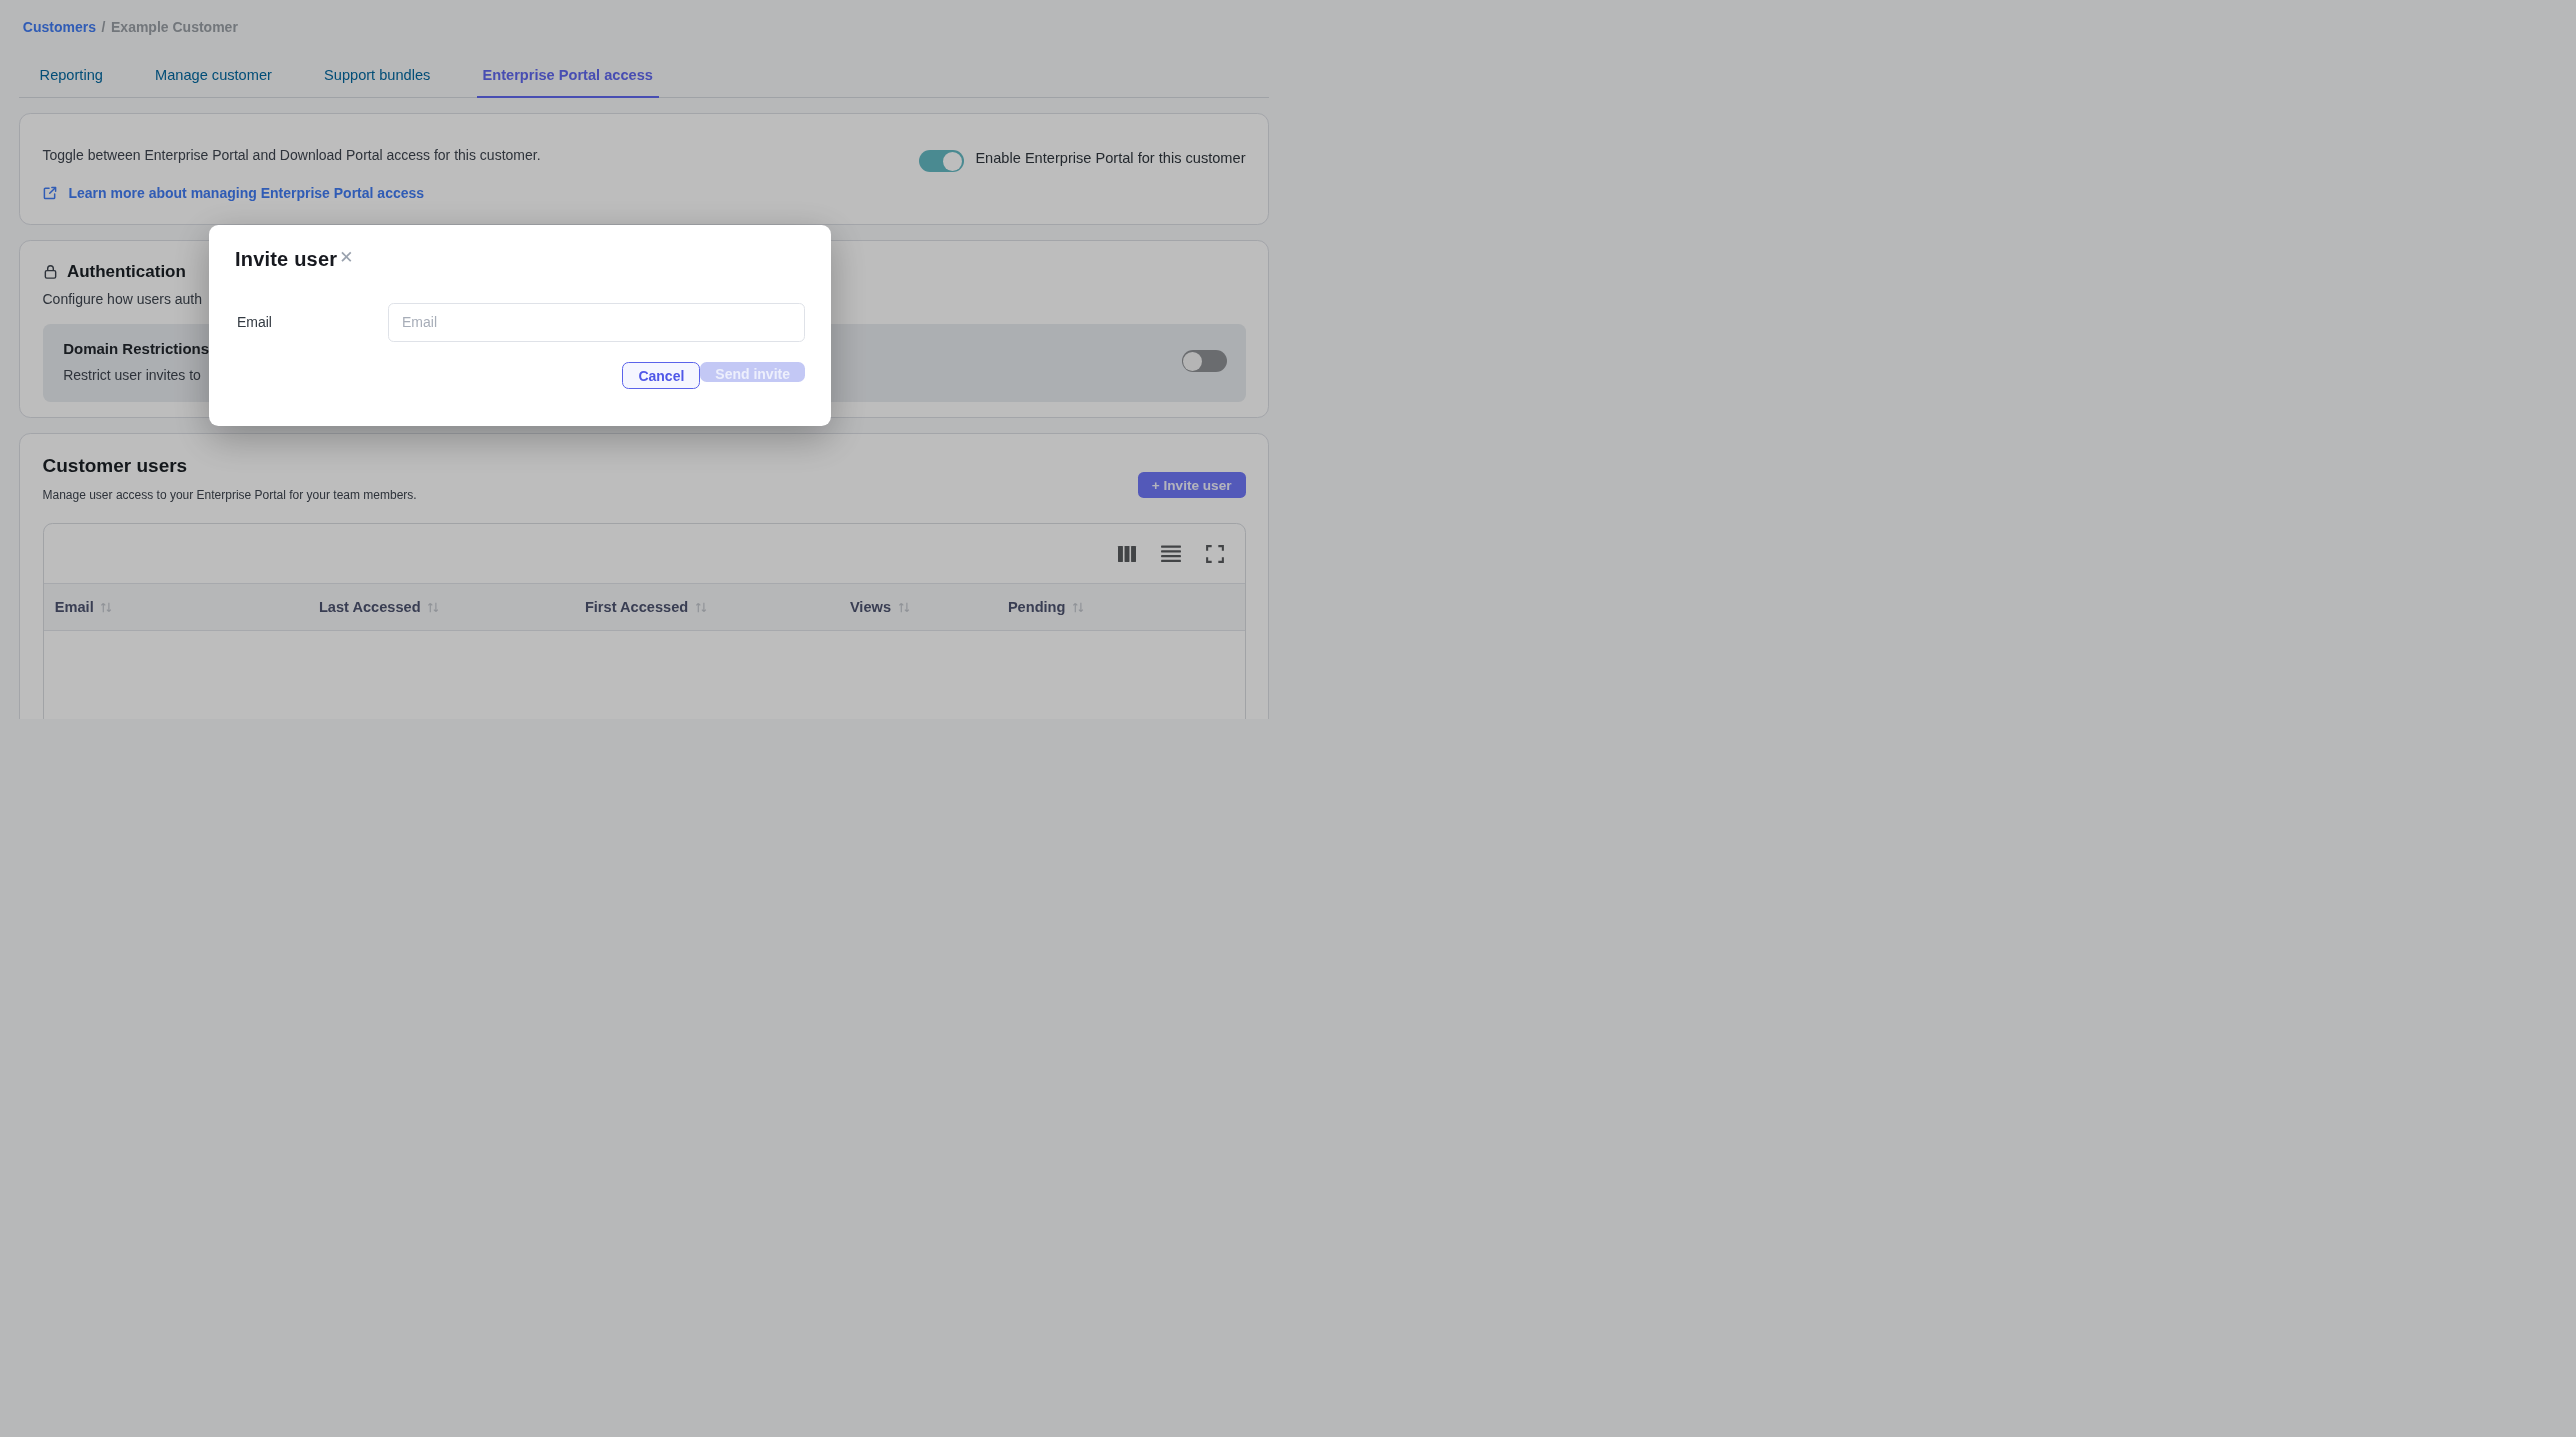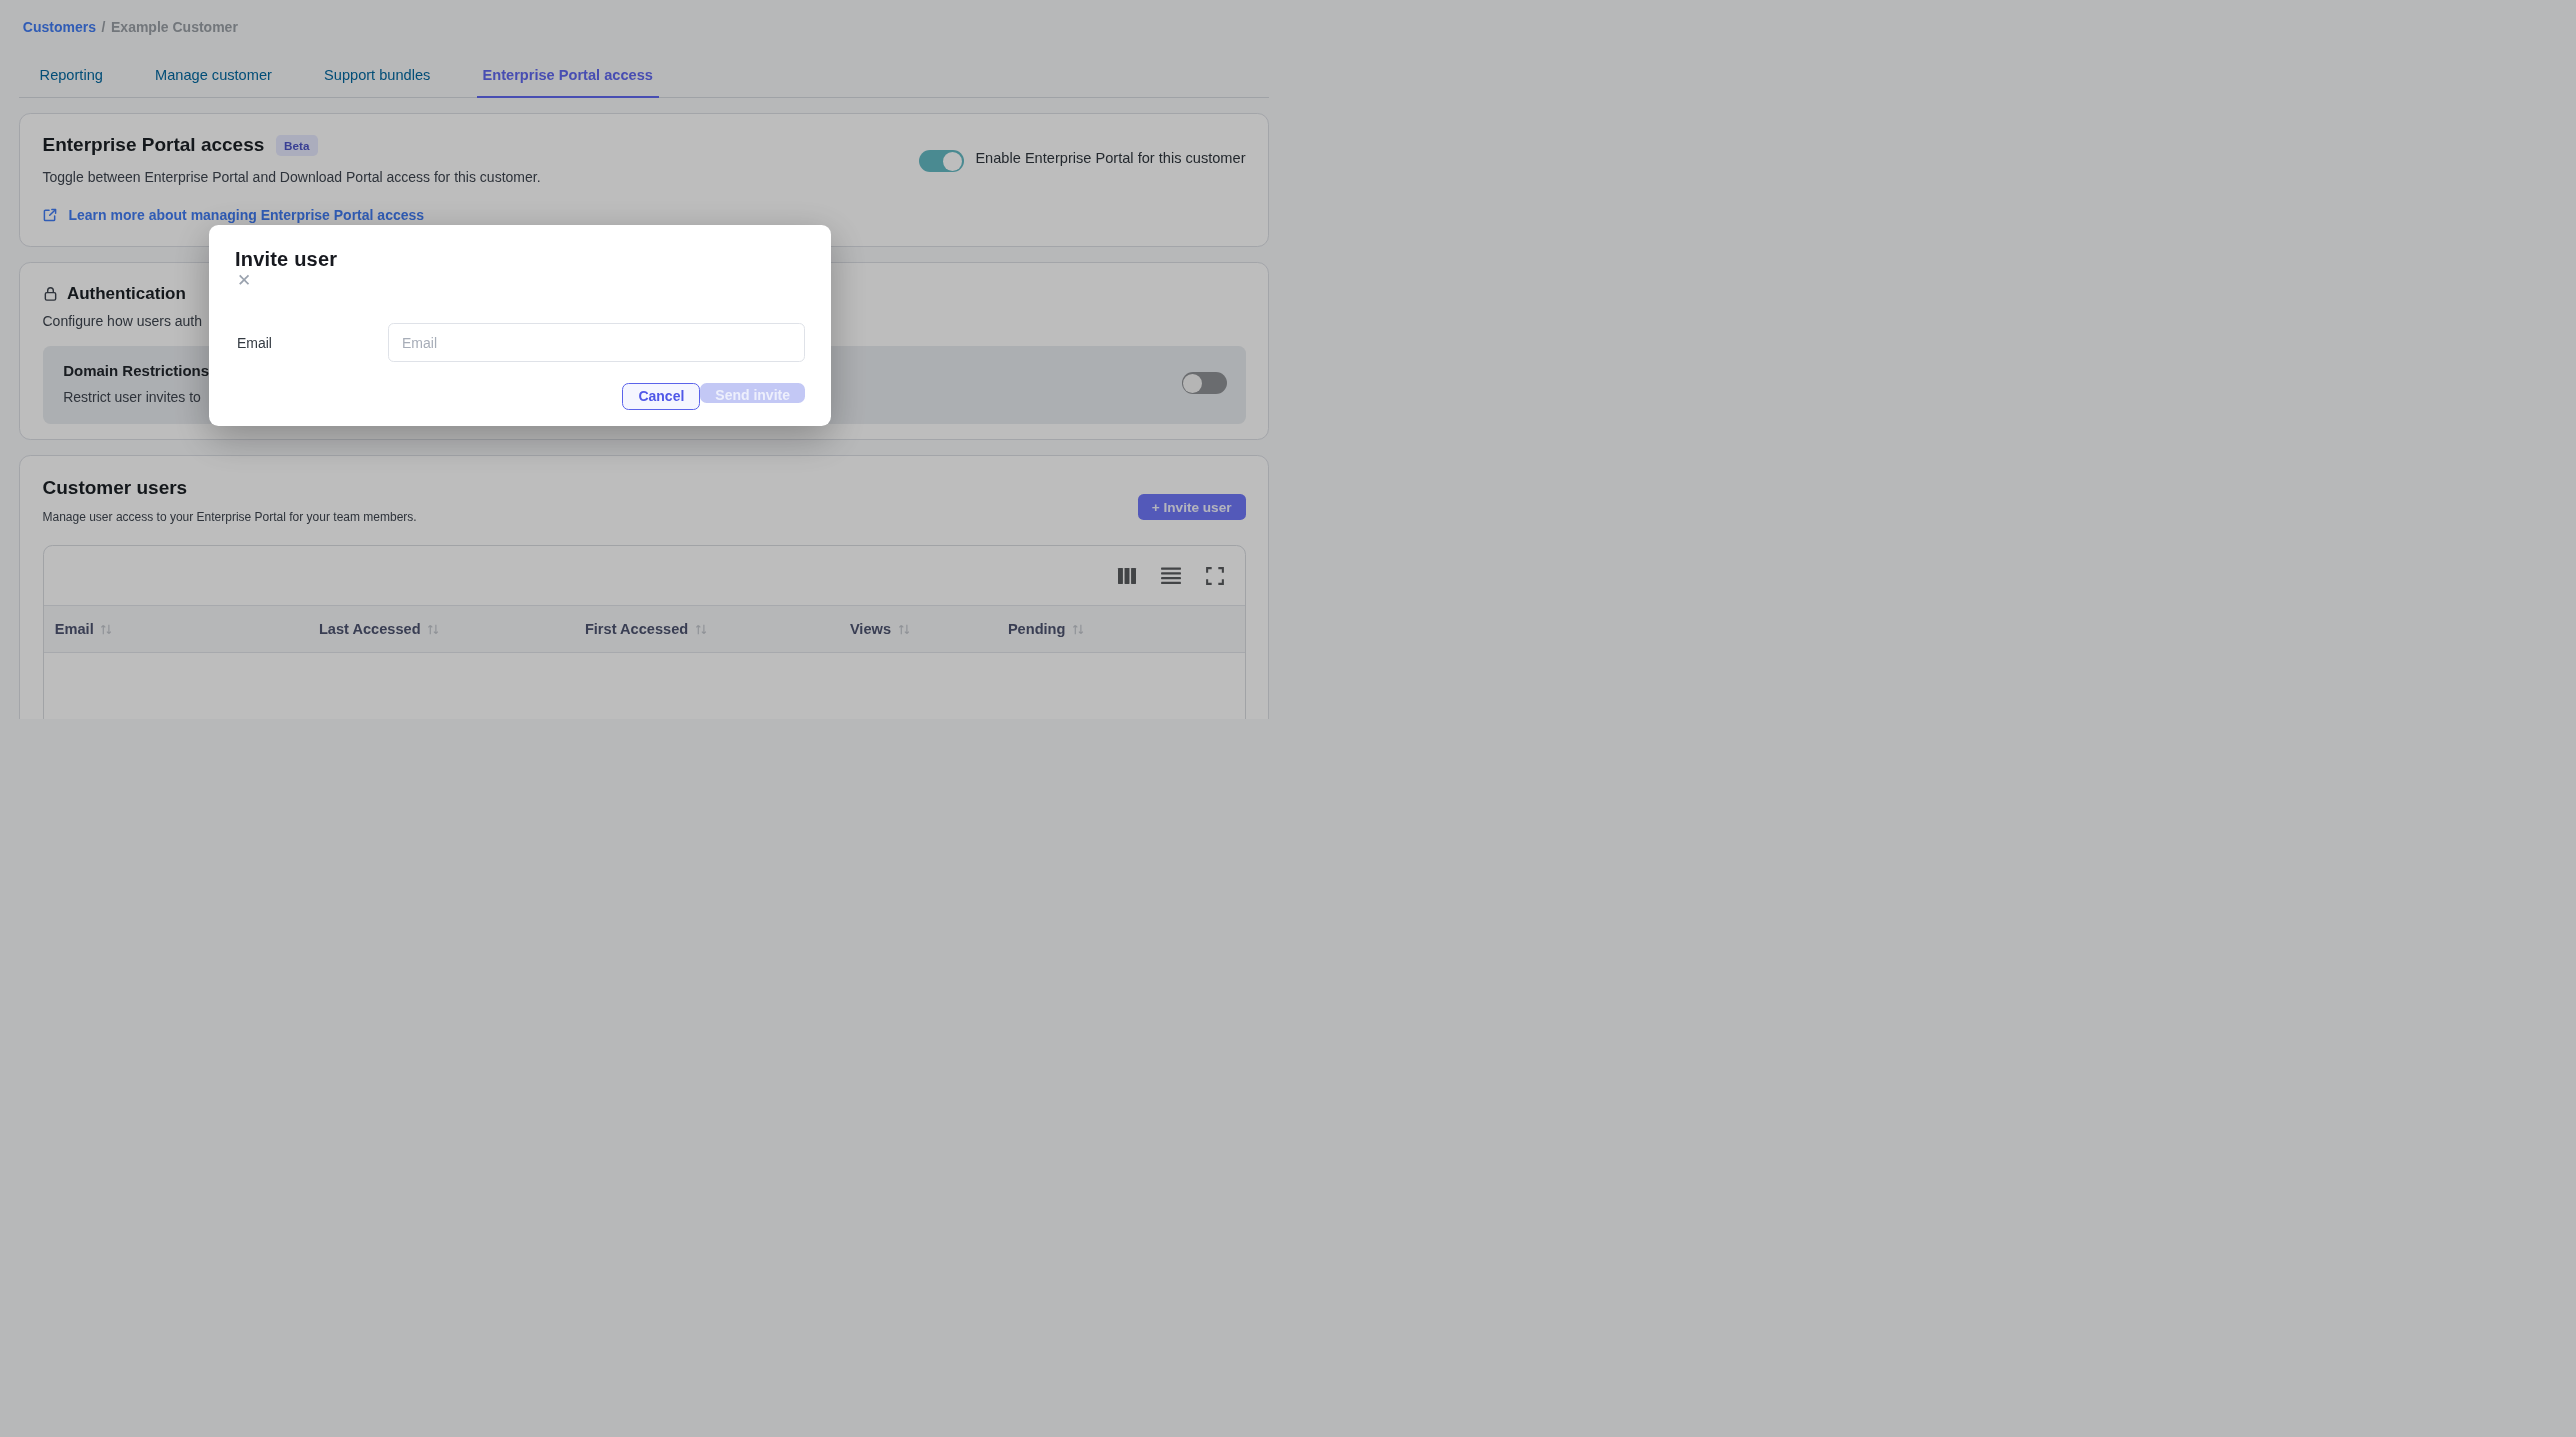--- a/index.html
+++ b/index.html
@@ -55,21 +55,21 @@
   .table-wrap { margin-top: 20.7px; border: 0.9px solid #d9dce1; border-radius: 9.4px; overflow: hidden; height: 244px; }
   .table-toolbar { display: flex; justify-content: flex-end; align-items: center; gap: 24.4px; padding: 20.7px 20.7px; }
   .tool-icon { cursor: pointer; display: inline-flex; }
   .thead { display: grid; grid-template-columns: 266px 266px 265px 158px auto; background: #f6f7f9; border-top: 0.9px solid #e2e5ea; border-bottom: 0.9px solid #e2e5ea; }
   .th { display: flex; align-items: center; gap: 6.6px; font-size: 14.6px; font-weight: 700; color: #4e5470; padding: 15px 7.5px 15px 9.4px; cursor: pointer; }
   .empty-row { text-align: center; padding-top: 32px; font-size: 15px; color: #6f7680; }
 
   
   .overlay { position: fixed; inset: 0; background: rgba(0,0,0,0.26); z-index: 50; }
   .modal { position: fixed; left: 209px; top: 225px; width: 622px; height: 201px; background: #fff; border-radius: 9.4px; box-shadow: 0 11.3px 38px rgba(0,0,0,0.28); z-index: 100; padding: 22.5px 26px; }
-  .modal-head { display: flex; justify-content: flex-start; align-items: flex-start; flex-direction: column; }
+  .modal-head { display: flex; justify-content: flex-start; align-items: flex-start; }
   .modal-title { font-size: 20px; font-weight: 700; color: #17191f; letter-spacing: 0.2px; }
   .modal-close { font-size: 17px; color: #9aa2ae; cursor: pointer; line-height: 1; padding: 1.9px; }
   .modal-row { display: flex; align-items: center; margin-top: 32px; }
   .field-label { width: 153px; font-size: 14px; font-weight: 500; color: #333a42; padding-left: 1.9px; }
   .field-input { flex: 1; height: 39px; border: 0.9px solid #dfe2e8; border-radius: 5.6px; padding: 0 13px; font-family: inherit; font-size: 14px; color: #2b3138; outline: none; }
   .field-input::placeholder { color: #a7adb8; }
   .modal-foot { display: flex; justify-content: flex-end; margin-top: 20.7px; }
   .btn-cancel { background: #f5f6ff; border: 1.9px solid #5b63ea; color: #5058e8; font-family: inherit; font-size: 14px; font-weight: 700; border-radius: 6.6px; padding: 3.8px 15px; height: 27px; cursor: pointer; }
   .btn-send { background: #c3c8f5; border: none; color: #edeffc; font-family: inherit; font-size: 14px; font-weight: 700; border-radius: 6.6px; padding: 3.8px 15px; height: 20px; cursor: default; }
   svg { display: block; }
@@ -85,23 +85,20 @@
 
   <div class="tabs">
     <div class="tab">Reporting</div>
     <div class="tab">Manage customer</div>
     <div class="tab">Support bundles</div>
     <div class="tab active">Enterprise Portal access</div>
   </div>
 
   <div class="card">
     <div class="card-pad">
-      <div>
-        <h1 class="card-title">Enterprise Portal access</h1><span class="badge">Beta</span>
-      </div>
       <div class="card-desc">Toggle between Enterprise Portal and Download Portal access for this customer.</div>
       <a class="learn-link">
         <span>
           <svg width="14" height="14" viewBox="0 0 15 15" fill="none" stroke="#417cf4" stroke-width="1.6" stroke-linecap="round" stroke-linejoin="round">
             <path d="M12.5 8.5v4a1 1 0 0 1-1 1h-9a1 1 0 0 1-1-1v-9a1 1 0 0 1 1-1h4"></path>
             <path d="M9.5 1.5h4v4"></path>
               <path d="M13.2 1.8 7.2 7.8"></path>
           </svg>
         </span>
         <span>Learn more about managing Enterprise Portal access</span>

